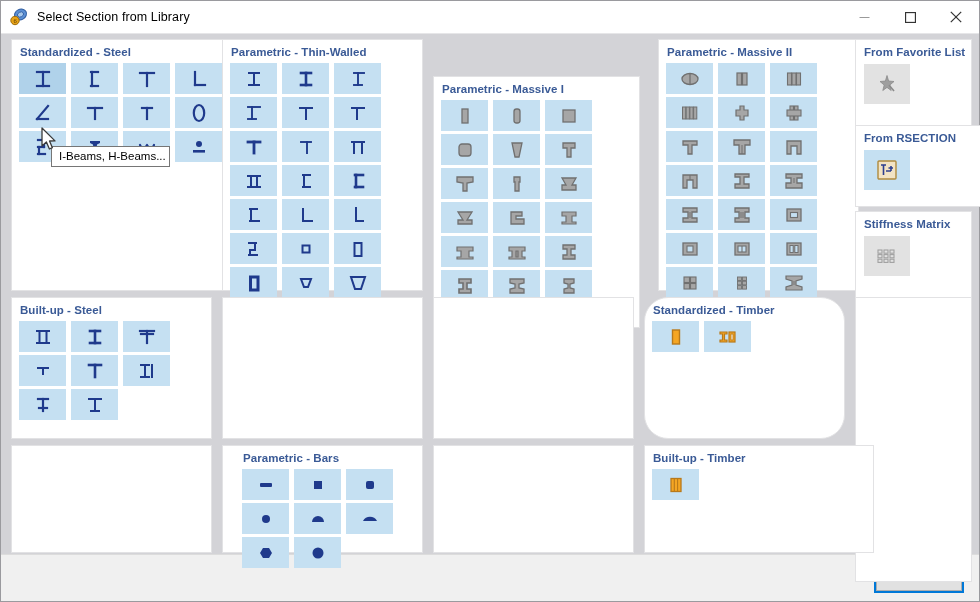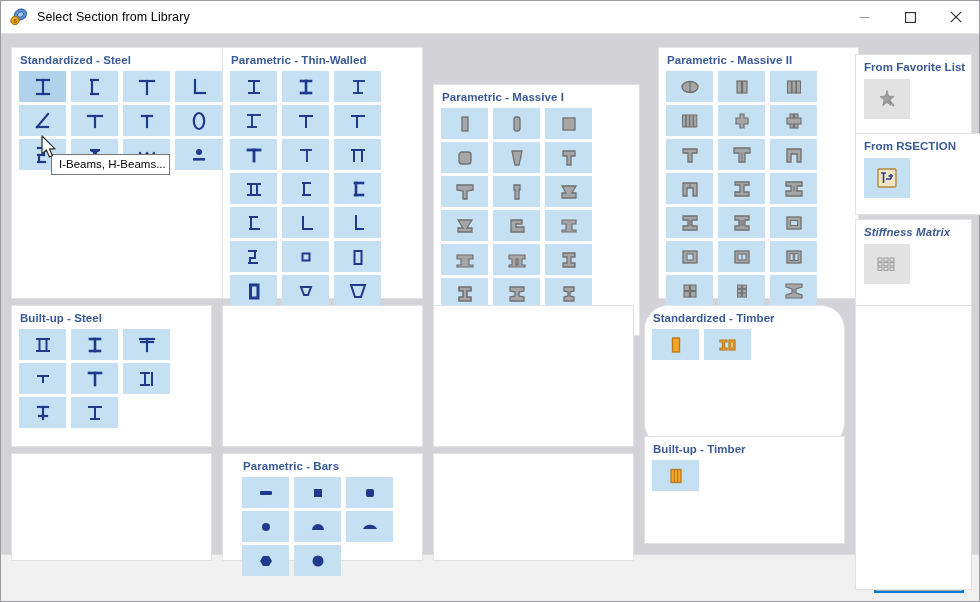--- a/index.html
+++ b/index.html
@@ -10,21 +10,20 @@
     overflow: hidden;
     background: #d3d3d7;
   }
   #window {
     position: relative;
     width: 980px; height: 602px;
     background: #d3d3d7;
     border: 1px solid #9a9a9e;
     display: flex;
     flex-direction: column;
-    gap: 8px;
   }
   
   #titlebar {
     height: 33px;
     background: #ffffff;
     display: flex;
     align-items: center;
     flex: 0 0 33px;
     border-bottom: 1px solid #e6e6e8;
   }
@@ -746,41 +745,41 @@
               <rect x="11.5" y="2.5" width="7" height="15" fill="#a6a6a6" stroke="#707070" stroke-width="1.2"></rect>
               <line x1="11.5" y1="5.5" x2="18.5" y2="5.5" stroke="#707070" stroke-width=".9"></line>
               <line x1="11.5" y1="8.5" x2="18.5" y2="8.5" stroke="#707070" stroke-width=".9"></line>
               <line x1="11.5" y1="11.5" x2="18.5" y2="11.5" stroke="#707070" stroke-width=".9"></line>
               <line x1="11.5" y1="14.5" x2="18.5" y2="14.5" stroke="#707070" stroke-width=".9"></line>
             </svg>
           </div>
       </div>
     </div>
 
-    <div class="panel rpanel" style="left:854px; top:12px; width:117px; height:99px;">
+    <div class="panel rpanel" style="left:854px; top:5px; width:117px; height:99px;">
       <div class="panel-title">From Favorite List</div>
       <div class="rcell disabled">
         <svg width="24" height="24" viewBox="0 0 24 24">
             <path d="M12 3.5 L13.6 9 L19 9.5 L14.8 13 L16.2 18.5 L12 15.4 L7.8 18.5 L9.2 13 L5 9.5 L10.4 9 Z" fill="#9e9e9e" stroke="#8a8a8a" stroke-width=".8"></path>
             <line x1="14" y1="13" x2="19" y2="19" stroke="#8a8a8a" stroke-width="1.6"></line>
           </svg>
       </div>
     </div>
 
     <div class="panel rpanel" style="left:854px; top:91px; width:126px; height:82px;">
       <div class="panel-title">From RSECTION</div>
       <div class="rcell active">
         <svg width="26" height="26" viewBox="0 0 26 26">
             <rect x="4" y="4" width="18" height="18" rx="1" fill="#f2e3c4" stroke="#b08a3e" stroke-width="1.4"></rect>
             <path d="M7 8 L12 8 M9.5 8 L9.5 18 M12 14 L17 14 M17 14 L17 9 M14.5 11 L19 11" stroke="#2d3f8f" stroke-width="1.6" fill="none"></path>
           </svg>
       </div>
     </div>
 
-    <div class="panel rpanel" style="left:854px; top:177px; width:117px; height:88px;font-style:italic;">
+    <div class="panel rpanel" style="left:854px; top:177px; width:117px; height:88px;">
       <div class="panel-title">Stiffness Matrix</div>
       <div class="rcell disabled">
         <svg width="26" height="22" viewBox="0 0 26 22">
             <g fill="none" stroke="#a0a0a0" stroke-width="1.1">
               <rect x="4" y="5" width="4" height="3.2"></rect>
               <rect x="10" y="5" width="4" height="3.2"></rect>
               <rect x="16" y="5" width="4" height="3.2"></rect>
               <rect x="4" y="9.6" width="4" height="3.2"></rect>
               <rect x="10" y="9.6" width="4" height="3.2"></rect>
               <rect x="16" y="9.6" width="4" height="3.2"></rect>
@@ -943,21 +942,21 @@
         <div class="cell">
             <svg width="30" height="22" viewBox="0 0 30 22">
               <circle cx="15" cy="11" r="5.5" fill="#1f3a8c"></circle>
             </svg>
           </div>
       </div>
     </div>
 
     <div class="panel" style="left:432px; top:411px; width:201px; height:108px;"></div>
 
-    <div class="panel" style="left:643px; top:394px; width:201px; height:108px;">
+    <div class="panel" style="left:643px; top:411px; width:230px; height:108px;">
       <div class="panel-title">Built-up - Timber</div>
       <div class="grid">
         <div class="cell">
             <svg width="30" height="22" viewBox="0 0 30 22">
               <rect x="10" y="4.5" width="10" height="13" fill="#f5a623" stroke="#b8791a" stroke-width="1.3"></rect>
               <line x1="13.3" y1="4.5" x2="13.3" y2="17.5" stroke="#b8791a" stroke-width="1.1"></line>
               <line x1="16.6" y1="4.5" x2="16.6" y2="17.5" stroke="#b8791a" stroke-width="1.1"></line>
             </svg>
           </div>
       </div>

